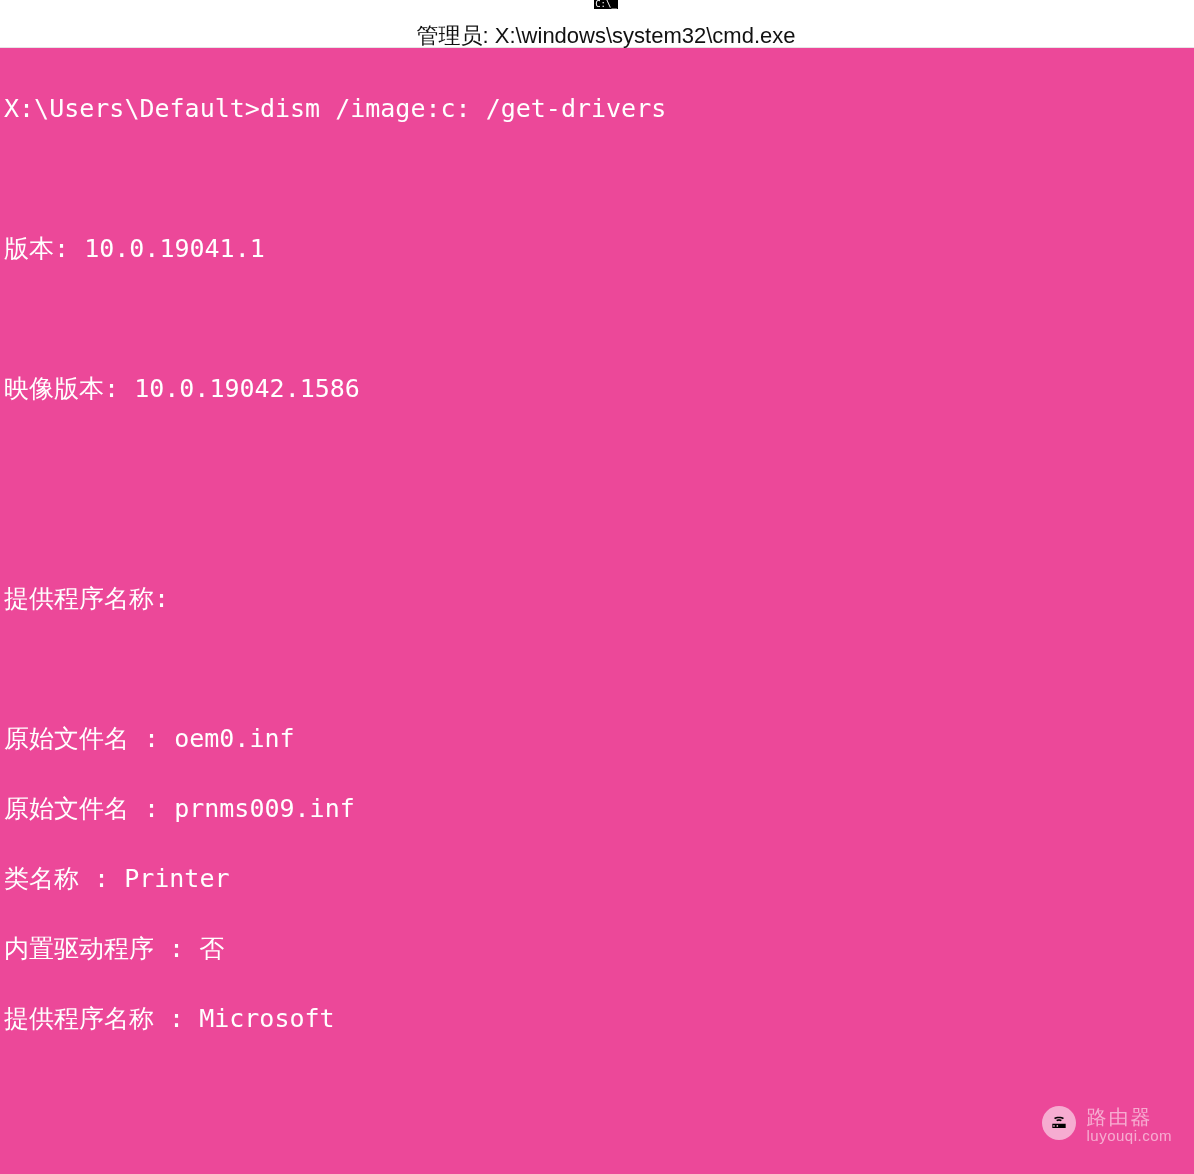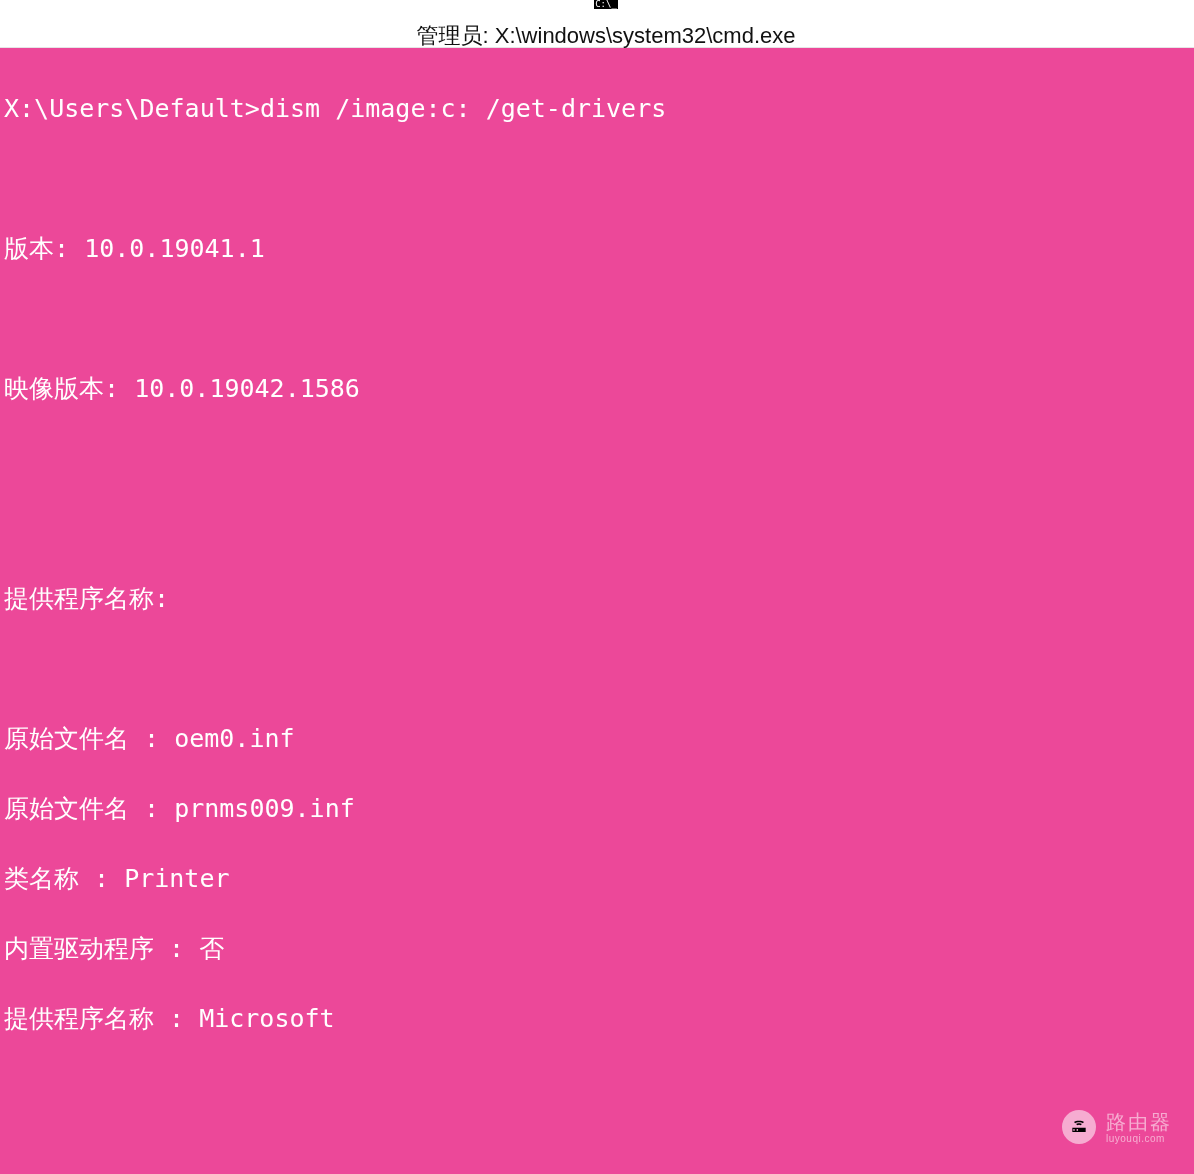--- a/index.html
+++ b/index.html
@@ -48,36 +48,36 @@
     overflow: hidden;
     position: relative;
   }
   .line { display: block; }
 
   .watermark {
     position: absolute;
     right: 22px;
     bottom: 30px;
     display: flex;
-    align-items: center;
+    align-items: flex-start;
     gap: 10px;
     color: rgba(255,255,255,0.55);
     font-family: "Microsoft YaHei", sans-serif;
     pointer-events: none;
   }
   .wm-icon {
     width: 34px; height: 34px;
     border-radius: 50%;
     background: rgba(255,255,255,0.55);
     display: flex; align-items: center; justify-content: center;
   }
   .wm-icon svg { width: 20px; height: 20px; fill: #000; }
   .wm-text { display: flex; flex-direction: column; line-height: 1.1; }
   .wm-text .big { font-size: 20px; letter-spacing: 2px; }
-  .wm-text .small { font-size: 10px; letter-spacing: 0.5px; }
+  .wm-text .small { font-size: 15px; letter-spacing: 0.5px; }
 </style>
 </head>
 <body>
 
 <div class="titlebar">
   <span class="titlebar-icon"></span>
   <span class="title-text">管理员: X:\windows\system32\cmd.exe</span>
 </div>
 
 <div class="terminal">

